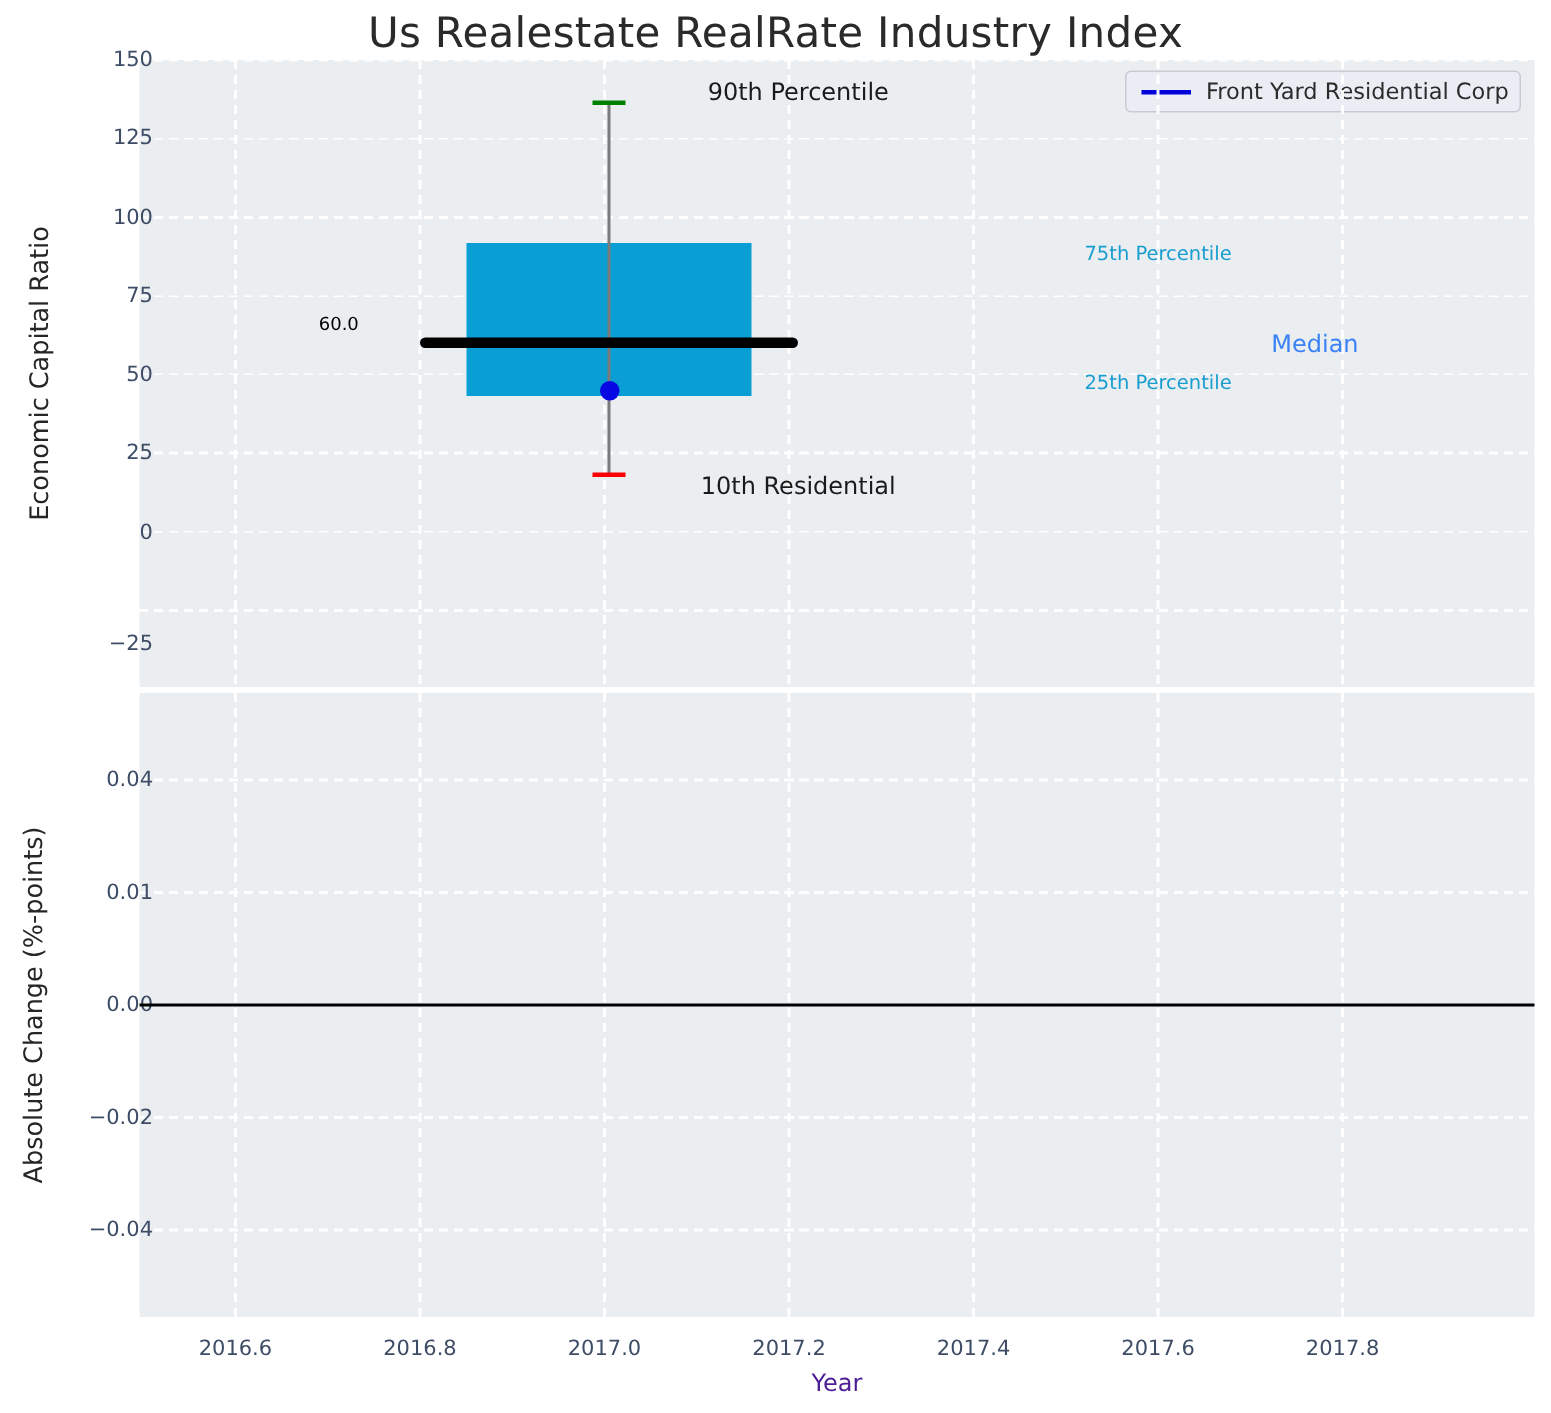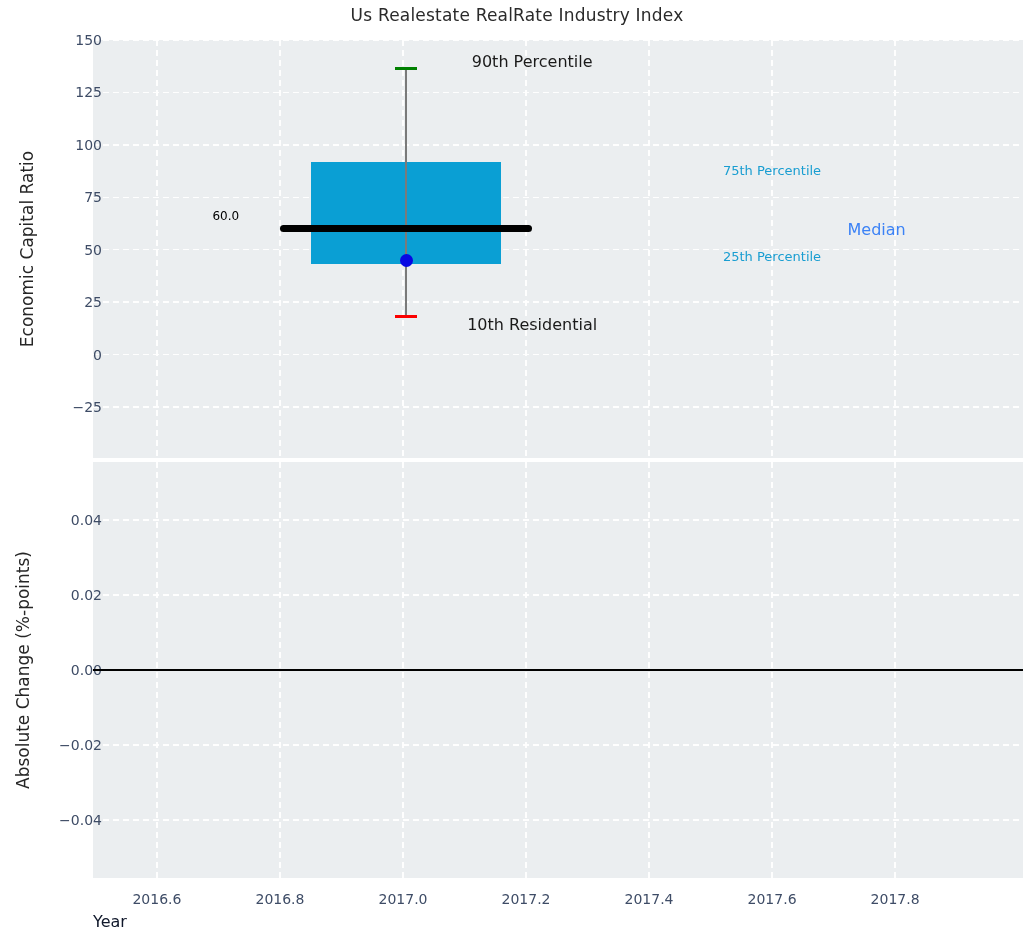--- a/index.html
+++ b/index.html
@@ -2,37 +2,37 @@
 <html><head>
 <meta charset="utf-8">
 <style>
   html,body { margin:0; padding:0; background:#ffffff; }
   .figure {
     position:relative; width:1034px; height:942px; background:#ffffff;
     font-family:"DejaVu Sans", sans-serif; overflow:hidden;
   }
   .chart-title {
     position:absolute; top:5px; left:0; width:1034px; text-align:center;
-    font-size:17px; color:#2a2a2a; letter-spacing:0.2px;
+    font-size:28px; color:#2a2a2a; letter-spacing:0.2px;
   }
   .axes { position:absolute; background:#ebeef0; }
   #ax0 { left:93px; top:40px;  width:930px; height:418px; }
   #ax1 { left:93px; top:462px; width:930px; height:416px; }
   .gridline-h { position:absolute; height:1.5px;
     background-image:repeating-linear-gradient(90deg, rgba(255,255,255,0.95) 0 6px, rgba(0,0,0,0) 6px 10px); }
   .gridline-v { position:absolute; width:1.5px;
     background-image:repeating-linear-gradient(180deg, rgba(255,255,255,0.95) 0 6px, rgba(0,0,0,0) 6px 10px); }
   .ytick { position:absolute; left:0; width:80px; text-align:right;
     font-size:14px; color:#3e4c66; height:20px; line-height:20px;margin-left:22px; }
   .xtick { position:absolute; width:80px; text-align:center;
     font-size:14px; color:#3e4c66; height:20px; line-height:20px; }
   .ylabel { position:absolute; white-space:nowrap; font-size:17px; color:#262626;
     transform:translate(-50%,-50%) rotate(-90deg); }
-  .xlabel { position:absolute; left:93px; top:912px; width:930px; 
-    font-size:16px; color:#0f172a; }
+  .xlabel { position:absolute; left:93px; top:912px; width:930px; text-align:center;
+    font-size:16px; color:#4c1d95; }
   .annotation { position:absolute; white-space:nowrap; transform:translate(-50%,-50%); }
   .legend {
     position:absolute; left:750px; top:47px; width:264px; height:28px;
     background:rgba(234,236,243,0.85); border:1px solid #c9cbd4; border-radius:4px;
     display:flex; align-items:center; box-sizing:border-box; padding-left:10px;
   }
   .legend-line { display:inline-block; width:33px; height:3px; background:#0000dd; margin-right:10px; }
   .legend-text { font-size:15px; color:#2b2b2b; }
   .box-rect, .whisker, .cap, .median-line, .company-dot, .zero-line { position:absolute; }
 </style>
@@ -42,20 +42,24 @@
 <div class="figure">
   <div class="chart-title">Us Realestate RealRate Industry Index</div>
 
   <div class="axes" id="ax0"></div>
   <div class="axes" id="ax1"></div>
 
   <div class="ylabel" id="ylabel0" style="left:27px; top:249px;">Economic Capital Ratio</div>
   <div class="ylabel" id="ylabel1" style="left:23px; top:670px;">Absolute Change (%-points)</div>
   <div class="xlabel">Year</div>
 
+  <div class="legend">
+    <span class="legend-line" style="background: rgb(0, 0, 221);"></span>
+    <span class="legend-text">Front Yard Residential Corp</span>
+  </div>
 <div class="gridline-v" style="left: 156.218px; top: 40px; height: 418px;"></div>
     <div class="gridline-v" style="left: 279.234px; top: 40px; height: 418px;"></div>
     <div class="gridline-v" style="left: 402.25px; top: 40px; height: 418px;"></div>
     <div class="gridline-v" style="left: 525.266px; top: 40px; height: 418px;"></div>
     <div class="gridline-v" style="left: 648.282px; top: 40px; height: 418px;"></div>
     <div class="gridline-v" style="left: 771.298px; top: 40px; height: 418px;"></div>
     <div class="gridline-v" style="left: 894.313px; top: 40px; height: 418px;"></div>
     <div class="gridline-h" style="left: 93px; top: 39.25px; width: 930px;"></div>
     <div class="ytick" style="top: 30px;">150</div>
     <div class="gridline-h" style="left: 93px; top: 91.6835px; width: 930px;"></div>
@@ -64,32 +68,32 @@
     <div class="ytick" style="top: 134.867px;">100</div>
     <div class="gridline-h" style="left: 93px; top: 196.551px; width: 930px;"></div>
     <div class="ytick" style="top: 187.301px;">75</div>
     <div class="gridline-h" style="left: 93px; top: 248.984px; width: 930px;"></div>
     <div class="ytick" style="top: 239.734px;">50</div>
     <div class="gridline-h" style="left: 93px; top: 301.418px; width: 930px;"></div>
     <div class="ytick" style="top: 292.168px;">25</div>
     <div class="gridline-h" style="left: 93px; top: 353.851px; width: 930px;"></div>
     <div class="ytick" style="top: 344.601px;">0</div>
     <div class="gridline-h" style="left: 93px; top: 406.285px; width: 930px;"></div>
-    <div class="ytick" style="top: 397px;">−25</div>
+    <div class="ytick" style="top: 419px;">−25</div>
     <div class="gridline-v" style="left: 156.218px; top: 462px; height: 416px;"></div>
     <div class="gridline-v" style="left: 279.234px; top: 462px; height: 416px;"></div>
     <div class="gridline-v" style="left: 402.25px; top: 462px; height: 416px;"></div>
     <div class="gridline-v" style="left: 525.266px; top: 462px; height: 416px;"></div>
     <div class="gridline-v" style="left: 648.282px; top: 462px; height: 416px;"></div>
     <div class="gridline-v" style="left: 771.298px; top: 462px; height: 416px;"></div>
     <div class="gridline-v" style="left: 894.313px; top: 462px; height: 416px;"></div>
     <div class="gridline-h" style="left: 93px; top: 519.34px; width: 930px;"></div>
     <div class="ytick" style="top: 510.09px;">0.04</div>
     <div class="gridline-h" style="left: 93px; top: 594.295px; width: 930px;"></div>
-    <div class="ytick" style="top: 585.045px;">0.02</div>
+    <div class="ytick" style="top: 585.045px;">0.01</div>
     <div class="gridline-h" style="left: 93px; top: 669.25px; width: 930px;"></div>
     <div class="ytick" style="top: 660px;">0.00</div>
     <div class="gridline-h" style="left: 93px; top: 744.205px; width: 930px;"></div>
     <div class="ytick" style="top: 734.955px;">−0.02</div>
     <div class="gridline-h" style="left: 93px; top: 819.16px; width: 930px;"></div>
     <div class="ytick" style="top: 809.91px;">−0.04</div>
     <div class="xtick" style="left: 116.968px; top: 889px;">2016.6</div>
     <div class="xtick" style="left: 239.984px; top: 889px;">2016.8</div>
     <div class="xtick" style="left: 363px; top: 889px;">2017.0</div>
     <div class="xtick" style="left: 486.016px; top: 889px;">2017.2</div>

